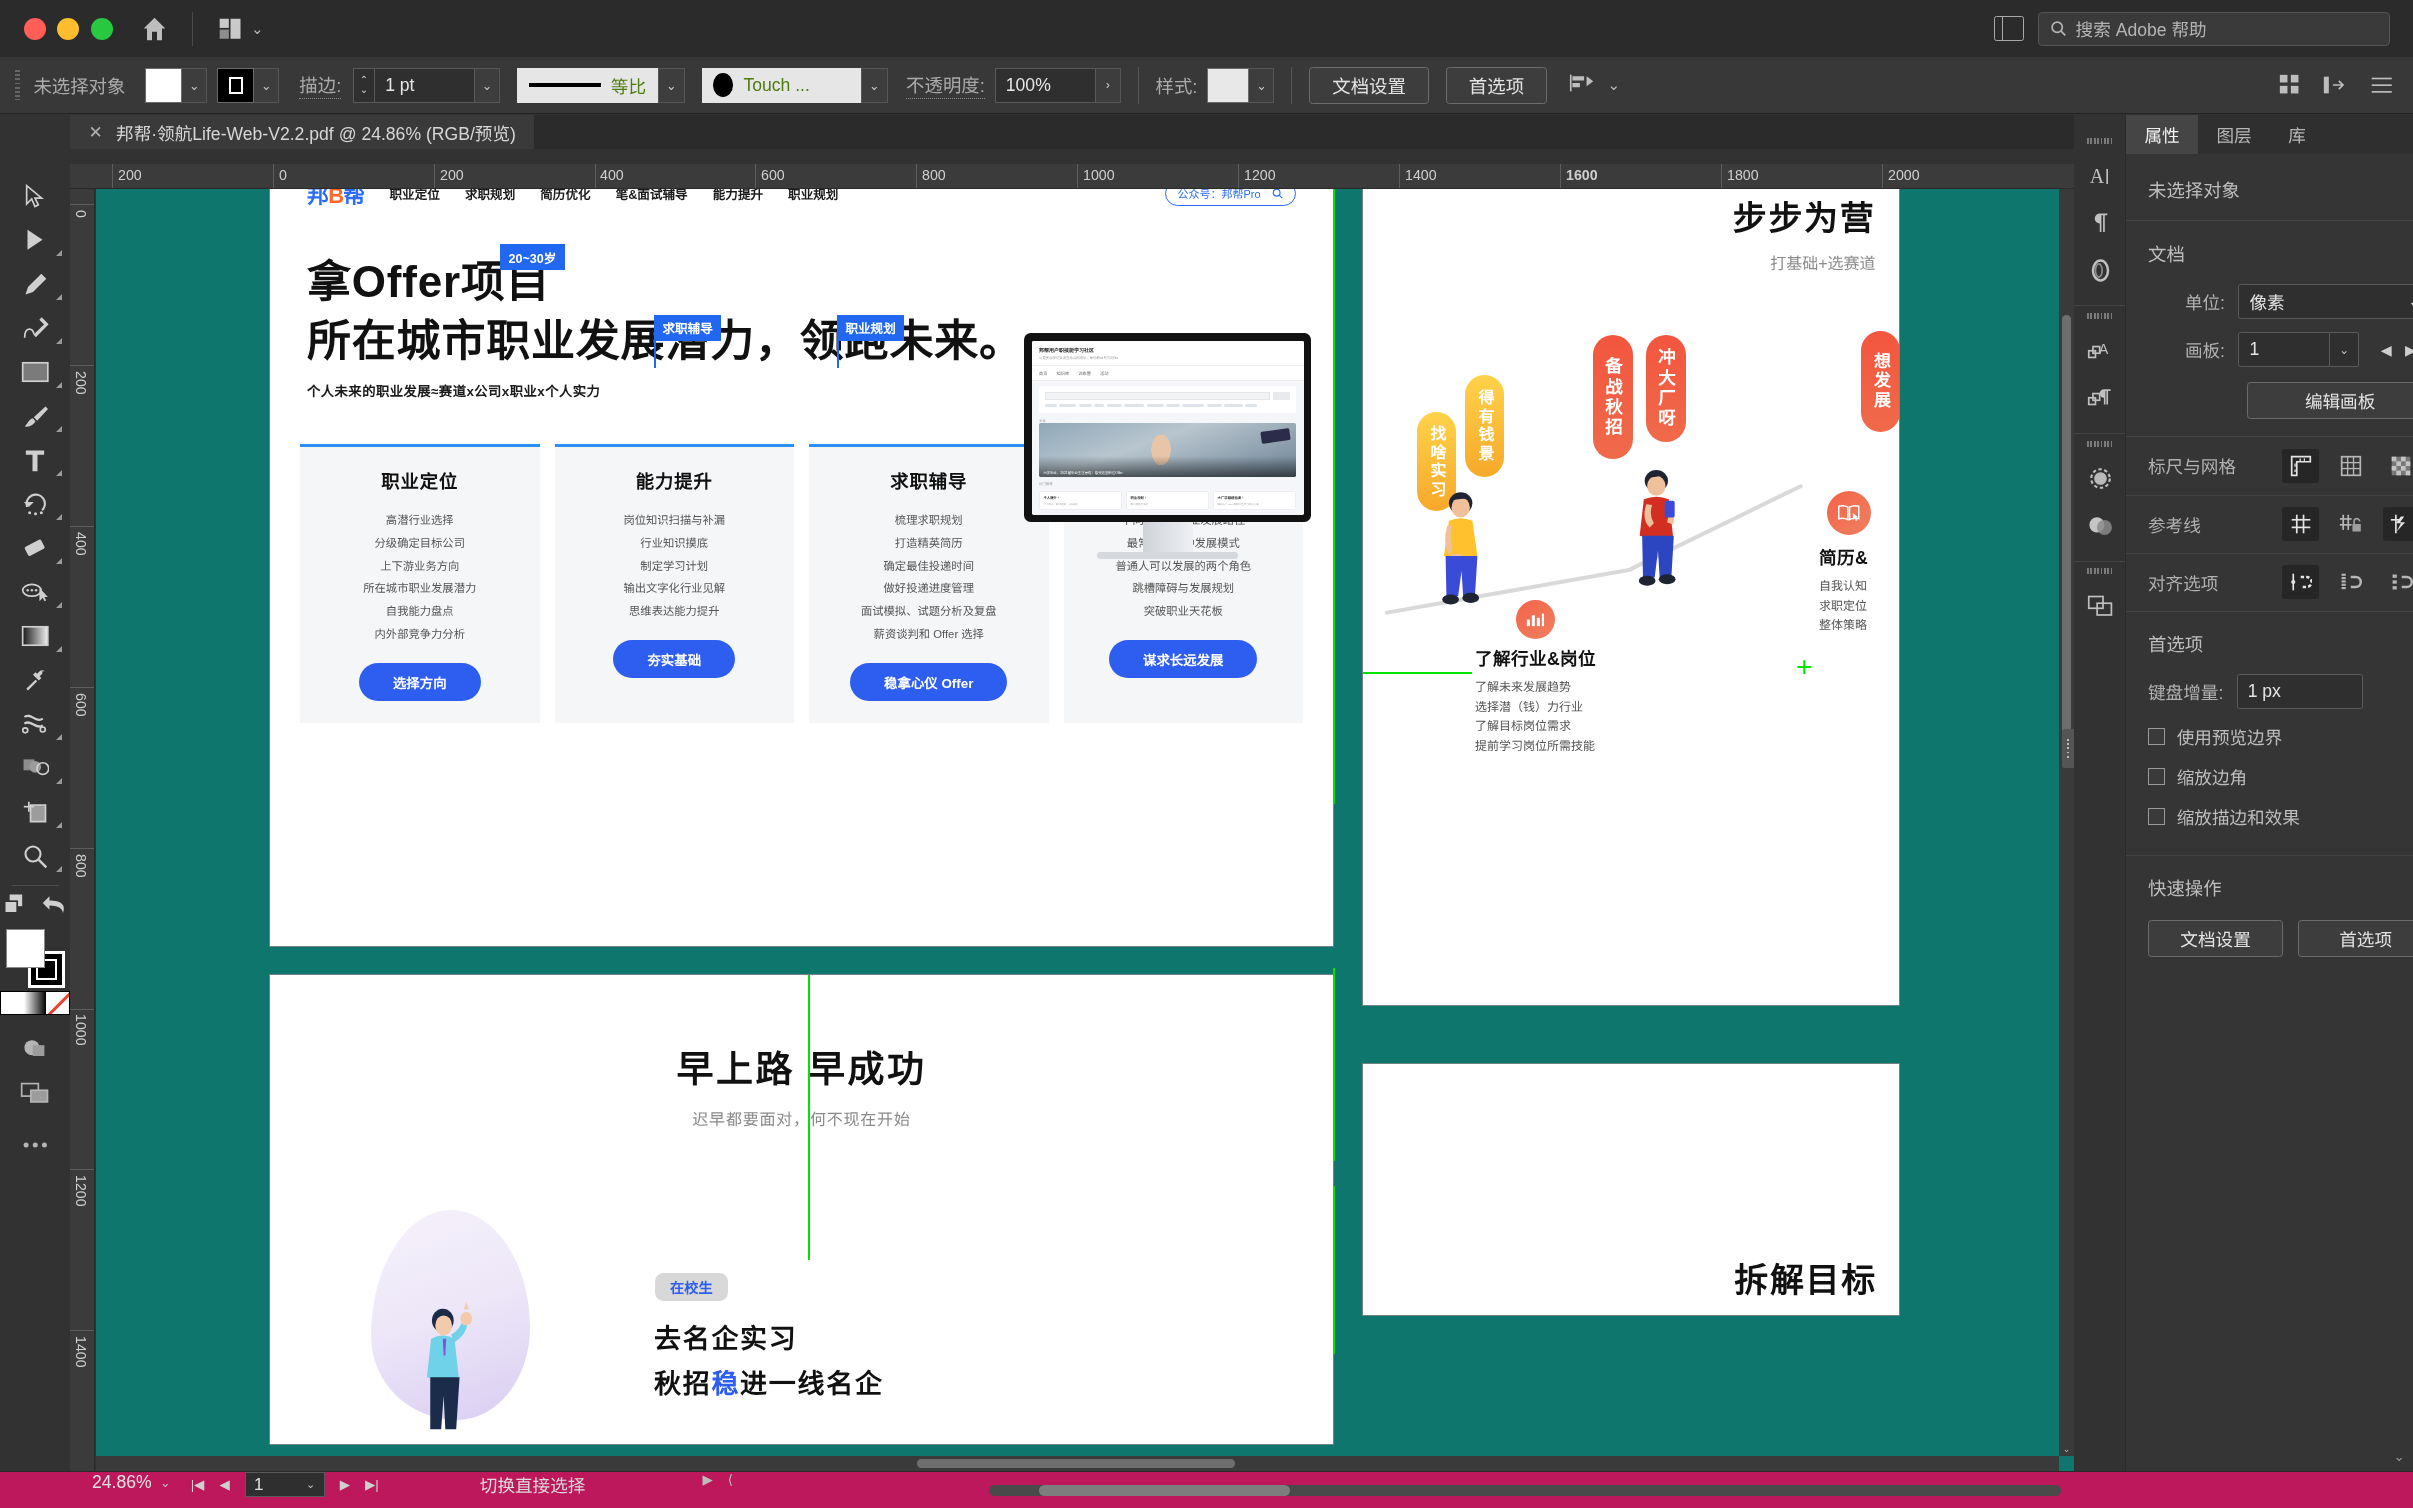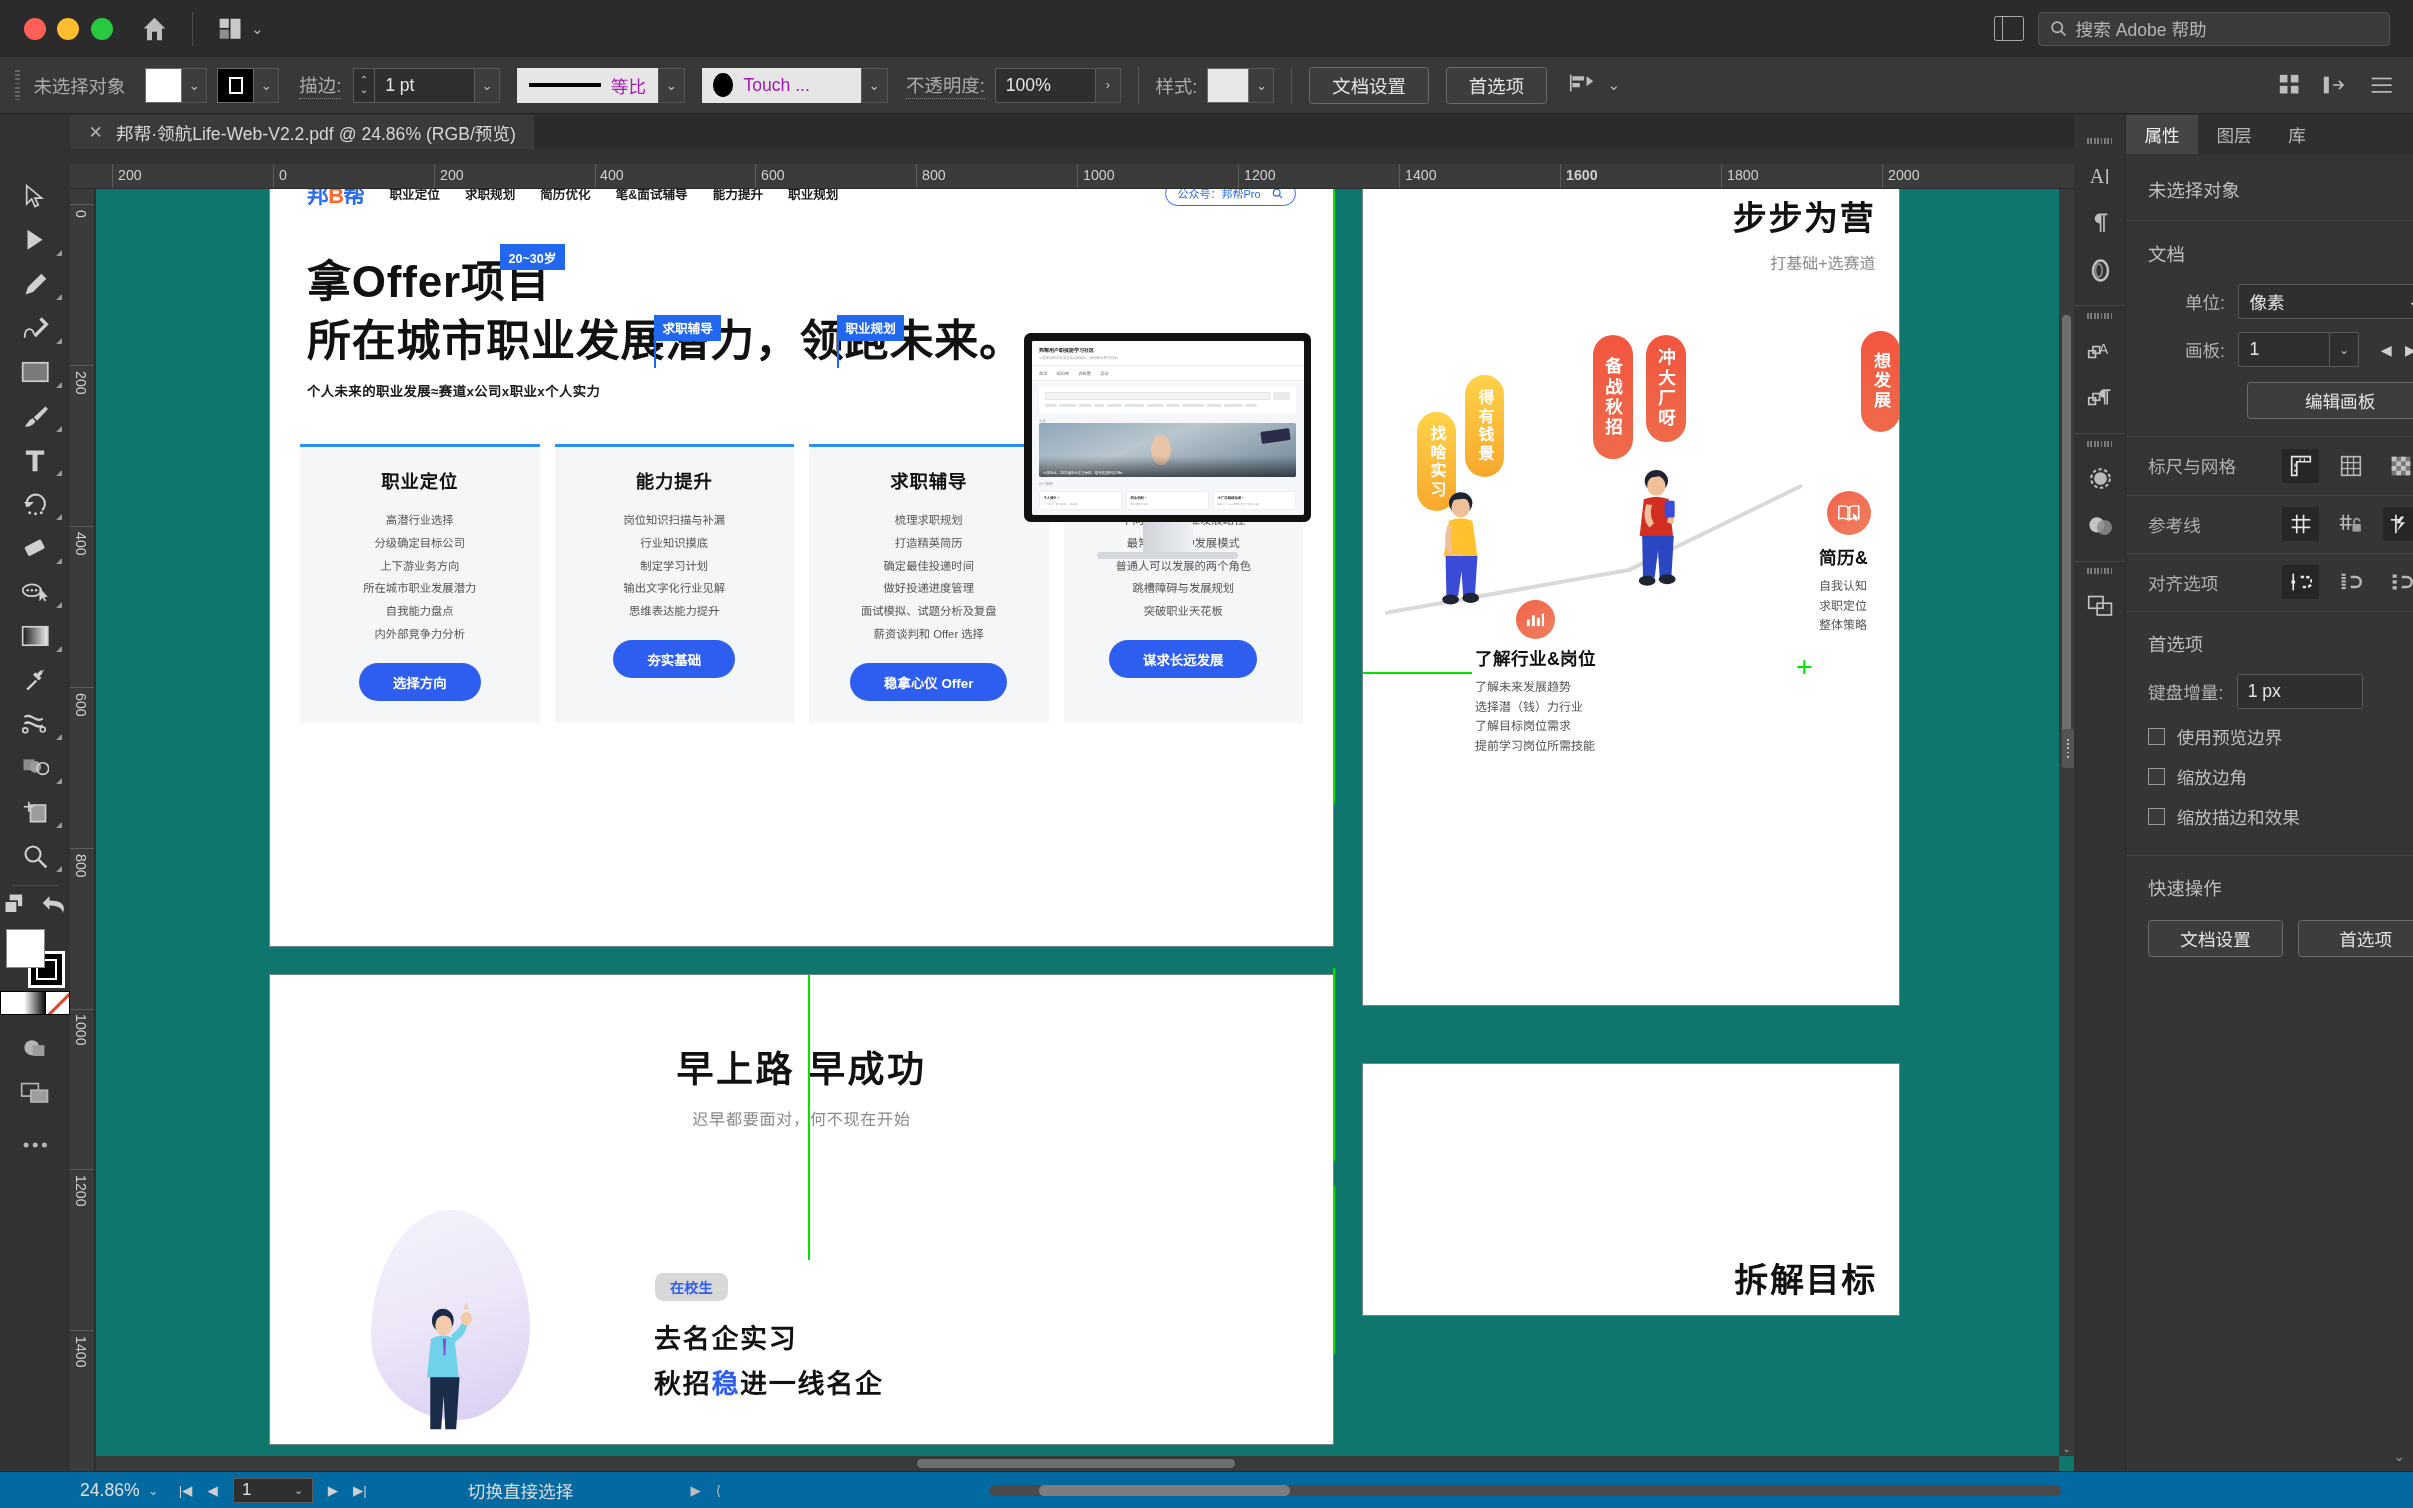--- a/index.html
+++ b/index.html
@@ -63,21 +63,21 @@
     width: 25px; height: 35px; background: #3d3d3d; border: 0.8px solid #565656; border-left: none;
     display:flex; align-items:center; justify-content:center; color:#c5c5c5; font-size: 12.6px;
   }
   .field {
     height: 35px; background: #2f2f2f; border: 0.8px solid #5a5a5a;
     color: #e6e6e6; font-size: 17.6px; display:flex; align-items:center; padding: 0 10px;
   }
   .spinner { display:flex; flex-direction: column; justify-content:center; gap:2.5px;
     background:#2f2f2f; border:0.8px solid #5a5a5a; border-right:none; height:35px; padding: 0 5.9px; color:#cfcfcf; font-size:10px; line-height:7.5px;}
   .lightsel {
-    height: 35px; background: #e6e6e6; color: #a21caf; font-size: 17.6px;
+    height: 35px; background: #e6e6e6; color: #4d7c0f; font-size: 17.6px;
     display:flex; align-items:center; justify-content: flex-end; gap: 10px; padding: 0 11.7px; min-width: 126px;
   }
   .lightsel .rule { width: 72px; height: 3.4px; background: #000; }
   .lightsel .dot { width: 20px; height: 23.5px; background:#000; border-radius: 50%; }
   .dk-caret { width: 27px; height: 35px; background:#3d3d3d; border:0.8px solid #565656;
     display:flex;align-items:center;justify-content:center;color:#ccc;font-size:12.6px; }
   .cb-sep { width:0.8px; height:37px; background:#555; margin: 0 17px; }
   .ghost-btn {
     height: 37px; background: #3d3d3d; border: 0.8px solid #6b6b6b; border-radius: 3.4px;
     color: #e3e3e3; font-size: 18.4px; display:flex; align-items:center; justify-content:center;
@@ -313,22 +313,22 @@
   .r-checkrow { display:flex; align-items:center; gap: 11.7px; padding: 7.5px 22px; }
   .r-check { width: 17px; height: 17px; border:0.8px solid #9a9a9a; background:#3a3a3a; }
   .r-checkrow span { color:#bdbdbd; font-size: 17.6px; }
   .r-qa { display:flex; gap: 15px; padding: 8.4px 22px 0; }
   .r-qa > div { flex:1; height: 37px; background:#3d3d3d; border:0.8px solid #6b6b6b; border-radius:3.4px;
      color:#e3e3e3; font-size:17.6px; display:flex;align-items:center;justify-content:center; }
   .r-scrollcaret { position:absolute; right: 8.4px; bottom: 6.7px; color:#9b9b9b; font-size: 13.4px; }
 
   
   .statusbar {
-    position:absolute; left:0; right:0; bottom:0; height: 37px; background:#0369a1;
-    display:flex; align-items:center; border-top:0.8px solid #2a2a2a;
+    position:absolute; left:0; right:0; bottom:0; height: 37px; background:#be185d;
+    display:flex; align-items:flex-start; border-top:0.8px solid #2a2a2a;padding-left:12px;
   }
   .sb-zoom { display:flex; align-items:center; gap:8.4px; margin-left: 80px;
      color:#e0e0e0; font-size: 17.6px; }
   .sb-nav { display:flex; align-items:center; gap: 15px; margin-left: 20px; color:#cfcfcf; font-size: 13.4px; }
   .sb-pagebox { width: 80px; height: 25px; background:#2f2f2f; border:0.8px solid #5a5a5a;
      display:flex;align-items:center;padding:0 8.4px;color:#e0e0e0;font-size:17px; }
   .sb-mode { margin-left: 101px; color:#dcdcdc; font-size: 17.6px; }
   .sb-tail { display:flex; align-items:center; gap: 15px; margin-left: 117px; color:#bdbdbd; font-size: 13.4px; }
   .sb-bottomtrack { position:absolute; left: 989px; right: 352px; height: 11.7px; top: 12.6px;
      background:#4a4a4a; border-radius:5.9px; }

